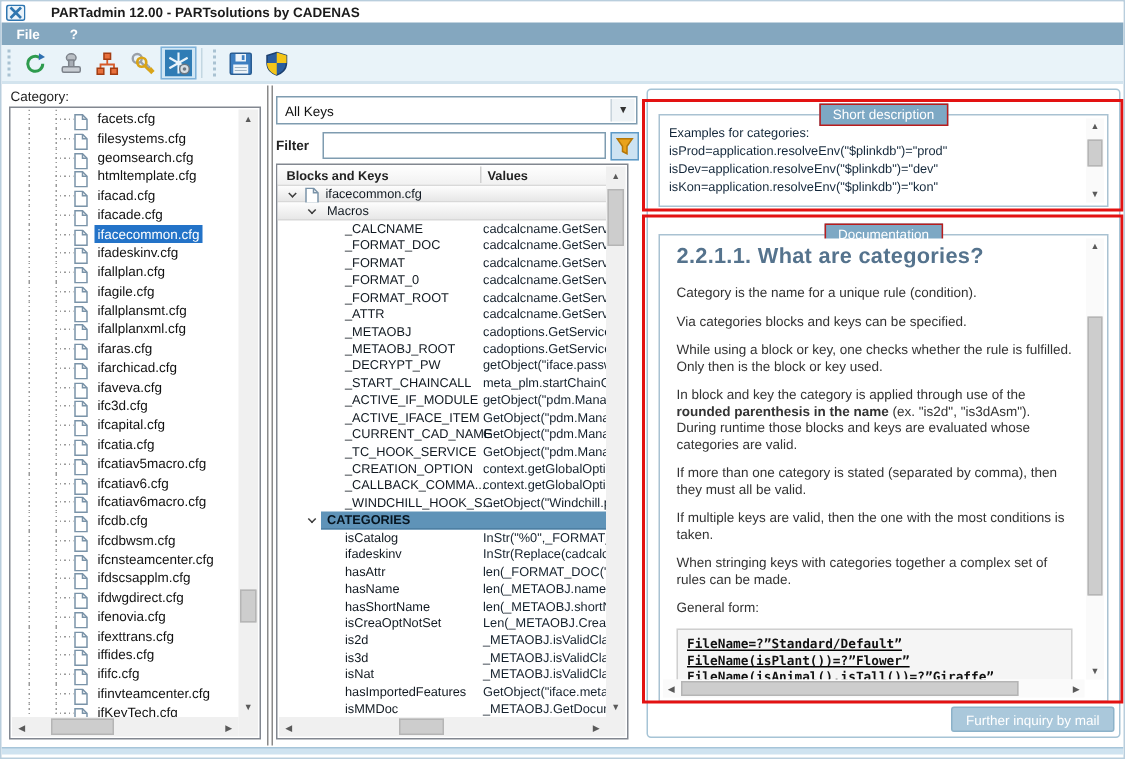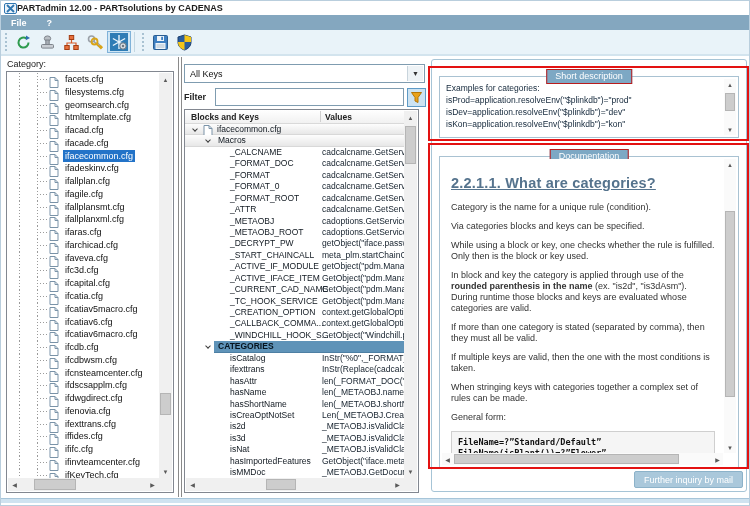--- a/index.html
+++ b/index.html
@@ -1,21 +1,21 @@
 <!DOCTYPE html>
 <html><head>
 <meta charset="utf-8">
 <style>
   * { margin:0; padding:0; box-sizing:border-box; }
   html,body { width:750px; height:506px; }
   body { font-family:"Liberation Sans",sans-serif; background:#fff; }
   .window { position:relative; width:750px; height:506px; background:#fff; overflow:hidden; border:1px solid #b9cedd; }
 
   
-  .titlebar { position:absolute; top:0; left:0; right:0; height:14px; background:#fff; display:flex; align-items:center; gap:0; padding-left:3px; }
+  .titlebar { position:absolute; top:0; left:0; right:0; height:14px; background:#fff; display:flex; align-items:center; gap:17px; padding-left:3px; }
   .titlebar .title { font-size:9px; color:#1b1b1b; font-weight:bold; }
   .menubar { position:absolute; top:14px; left:0; right:0; height:15px; background:#84a7bf; display:flex; align-items:center; gap:20px; padding-left:10px; }
   .menubar span { font-size:9px; color:#fff; font-weight:bold; cursor:default;text-align:right; }
   .toolbar { position:absolute; top:29px; left:0; right:0; height:26px; background:#e9f3f9; border-bottom:2px solid #d3e4ee; display:flex; align-items:center; }
   .tb-handle { width:3px; height:18px; border-left:2px dotted #a9c2d2; margin:0 3px 0 4px; }
   .tb-sep { width:1px; height:20px; background:#c3d7e2; margin:0 3px; }
   .tbtn { width:24px; height:22px; display:flex; align-items:center; justify-content:center; }
   .tbtn.active { background:#cfe6f5; border:1px solid #7fb2d9; }
 
   
@@ -65,23 +65,23 @@
 
   
   .rpanel { position:absolute; left:430px; top:58px; width:316px; height:433px; background:#fff; border:1px solid #a6c4d6; border-radius:3px; }
   .groupbox { position:absolute; left:7px; right:7px; border:1px solid #a9c2d2; background:#fff; }
   .gb-label { position:absolute; top:-8px; left:50%; transform:translateX(-50%); background:#7da8c4; color:#fff; font-size:9px; padding:1px 8px 2px; border:1px solid #b91c1c; white-space:nowrap; }
   .sdbox { top:16px; height:62px; }
   .sd-content { position:absolute; top:2px; left:3px; right:15px; bottom:2px; overflow:hidden; padding:3px 0 0 3px; }
   .sd-line { font-size:8.5px; line-height:12px; color:#13273a; white-space:nowrap; }
   .docbox { top:96px; height:312px; }
   .doc-content { position:absolute; top:2px; left:2px; right:15px; bottom:14px; overflow:hidden; padding:4px 8px 0 9px; background:#fff; }
-  .doc-h1 { font-size:14.5px; font-weight:bold; color:#55738d; margin:12px 0 11px; letter-spacing:.2px;text-decoration:underline; }
+  .doc-h1 { font-size:14.5px; font-weight:bold; color:#55738d; margin:0 0 11px; letter-spacing:.2px; }
   .doc-p { font-size:9px; line-height:11px; color:#333; margin-bottom:8px; }
-  .doc-code { background:#f5f5f5; border:1px solid #cfcfcf; padding:5px 6px; margin:2px 0 8px; }
+  .doc-code { background:#f5f5f5; border:1px solid #cfcfcf; padding:5px 6px; margin:2px 0 8px;text-decoration:underline; }
   .code-line { font-family:"DejaVu Sans Mono",monospace; font-size:8.5px; font-weight:bold; line-height:11px; color:#111; white-space:nowrap; }
   .doc-vsb { position:absolute; top:2px; right:2px; bottom:14px; width:12px; background:#fafafa; }
   .doc-hsb { position:absolute; left:2px; right:15px; bottom:2px; height:12px; background:#fafafa; }
   .mail-btn { position:absolute; right:3px; top:411px; background:#aac8db; border:1px solid #8cb2c9; border-radius:2px; color:#fff; font-size:9px; padding:2.5px 9px; cursor:default;margin-left:12px; }
 
   
   .redrect { position:absolute; border:2px solid #e31212; pointer-events:none; z-index:50; }
   .redrect.r1 { left:427px; top:65px; width:321px; height:75px; }
   .redrect.r2 { left:427px; top:142px; width:321px; height:326px; }
 
@@ -608,21 +608,21 @@
         <div class="trow">
           <span class="band selblue" style="left: 29px;"></span>
           <span class="chev" style="left: 21px;"></span>
           <span class="klabel cat" style="left: 33px;">CATEGORIES</span>
         </div>
         <div class="trow">
           <span class="klabel" style="left: 45px;">isCatalog</span>
           <span class="kval">InStr("%0",_FORMAT_DOC("&lt;</span>
         </div>
         <div class="trow">
-          <span class="klabel" style="left: 45px;">ifexttrans</span>
+          <span class="klabel" style="left: 45px;">ifadeskinv</span>
           <span class="kval">InStr(Replace(cadcalcname.G</span>
         </div>
         <div class="trow">
           <span class="klabel" style="left: 45px;">hasAttr</span>
           <span class="kval">len(_FORMAT_DOC("&lt;ATTR(</span>
         </div>
         <div class="trow">
           <span class="klabel" style="left: 45px;">hasName</span>
           <span class="kval">len(_METAOBJ.name)&gt;0</span>
         </div>

